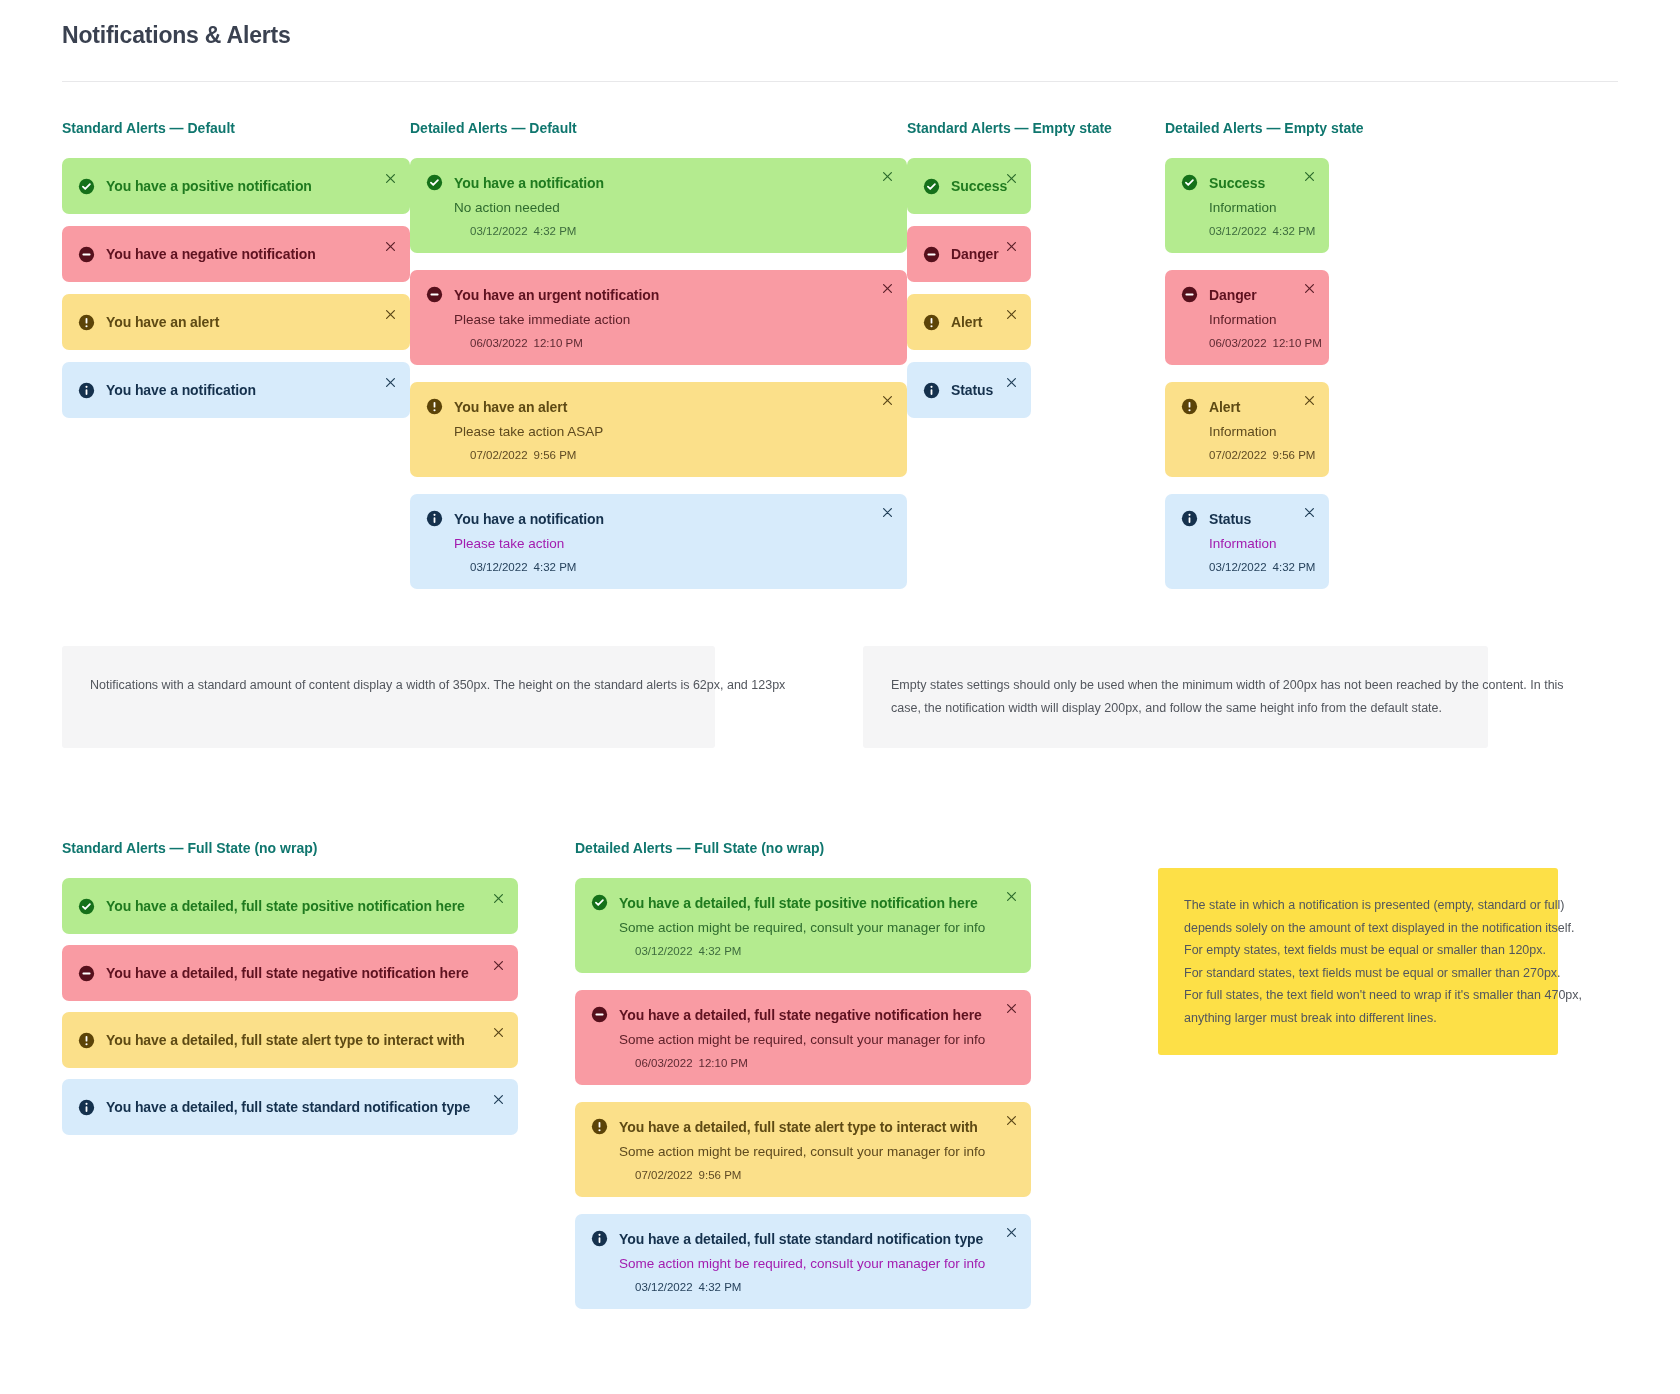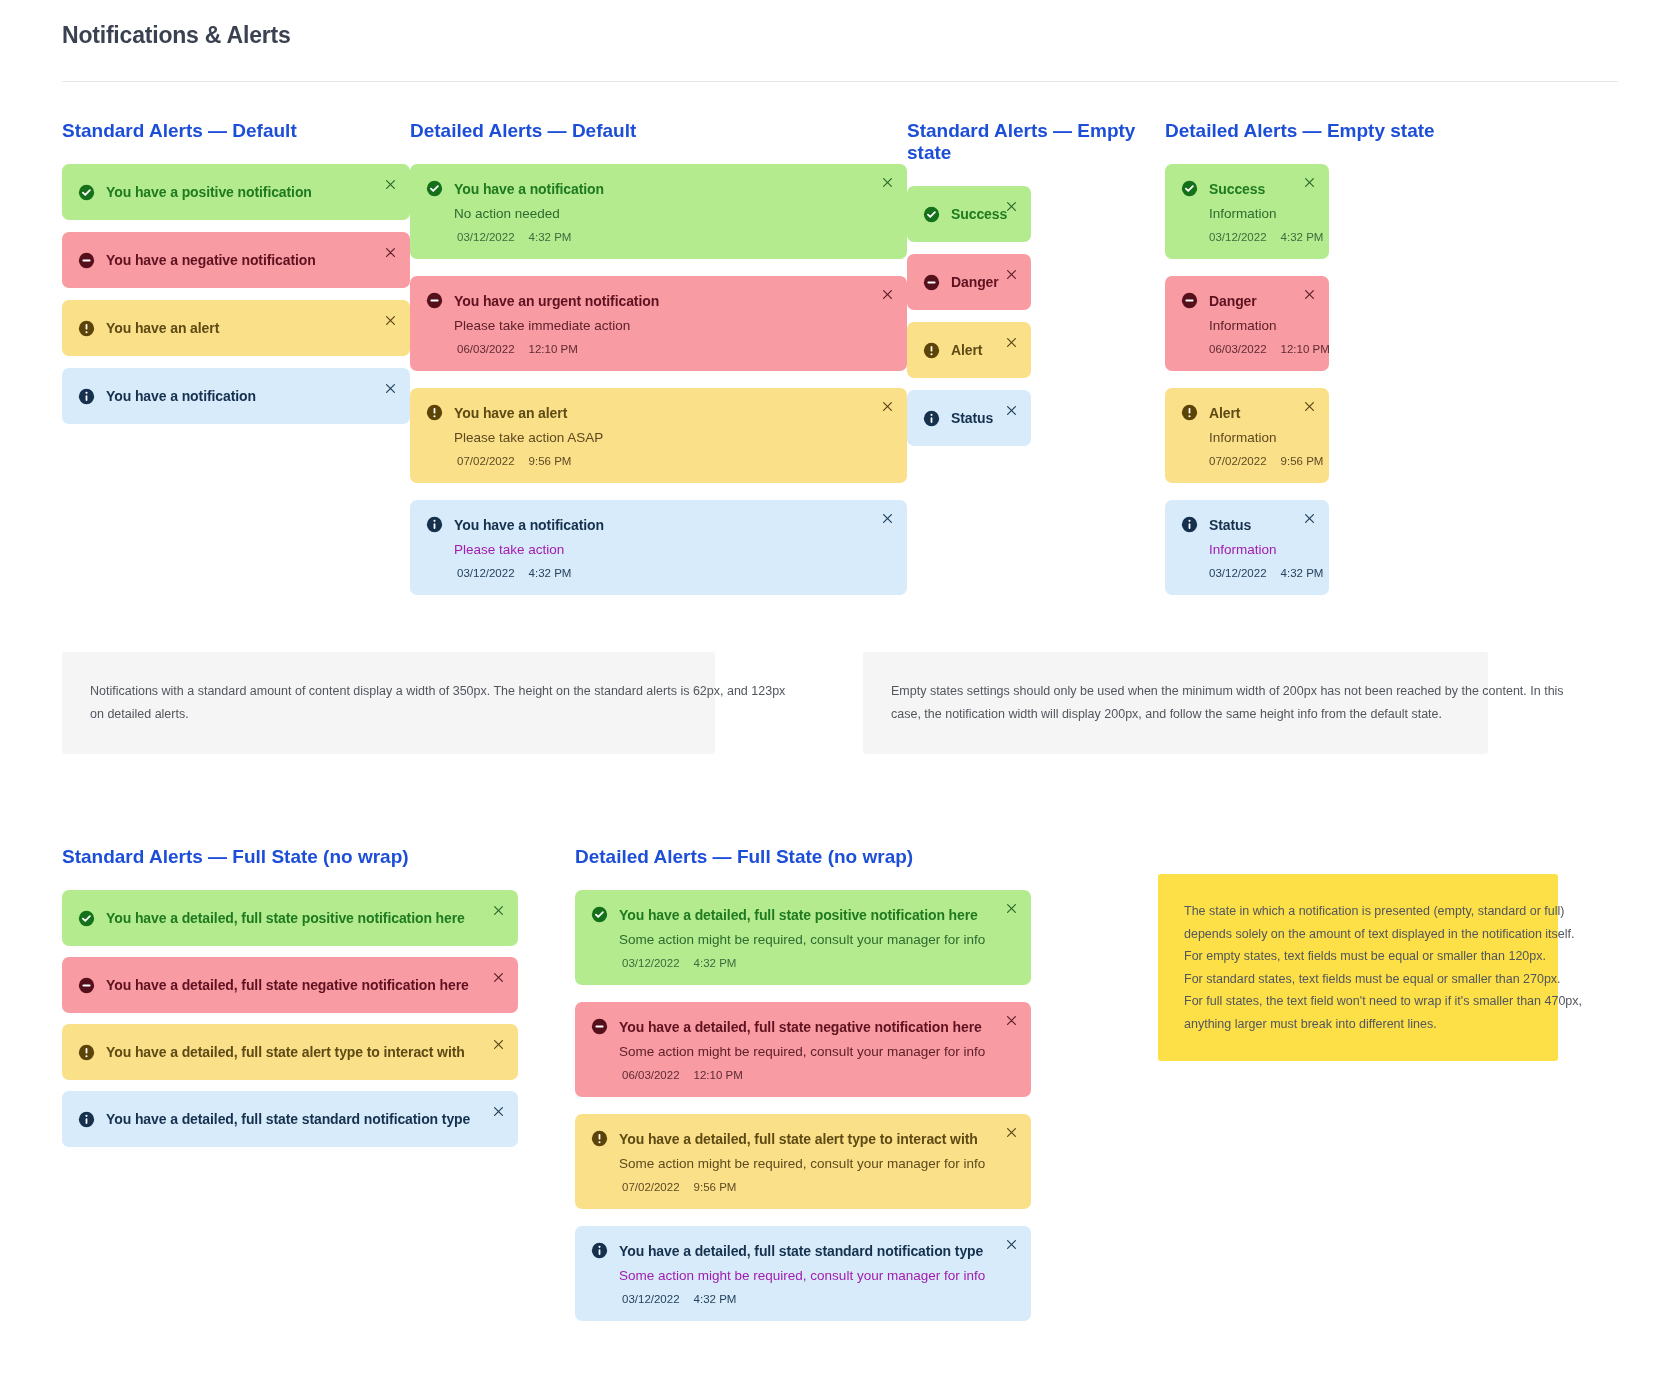--- a/index.html
+++ b/index.html
@@ -17,23 +17,23 @@
     color: #3a4150;
     padding: 22px 0 0 62px;
     letter-spacing: -0.2px;
   }
   .title-rule {
     margin: 32px 62px 0 62px;
     border-top: 1px solid #e8e8ea;
   }
 
   .section-label {
-    font-size: 19px;
+    font-size: 14px;
     font-weight: bold;
-    color: #1d4ed8;
+    color: #0f766e;
     margin-bottom: 22px;
   }
 
   
   .top-grid {
     position: relative;
     padding: 38px 62px 0 62px;
     display: flex;
     align-items: flex-start;
   }
@@ -77,23 +77,23 @@
     white-space: nowrap;
     letter-spacing: -0.1px;
   }
   .alert-body {
     font-size: 13.5px;
     margin: 9px 0 0 28px;
     white-space: nowrap;
   }
   .alert-meta {
     font-size: 11.5px;
-    margin: 10px 0 0 31px;
+    margin: 10px 0 0 44px;
     display: flex;
-    gap: 14px;
+    gap: 6px;
     white-space: nowrap;
   }
   .close-btn {
     position: absolute;
     top: 10px;
     right: 12px;
     width: 16px;
     height: 16px;
     cursor: pointer;
     background: none;
@@ -435,21 +435,20 @@
             </svg></button>
         </div>
       </div>
   </div>
 
 </div>
 
 <div class="notes-row">
   <div class="note note-1" id="note-1">
       <p>Notifications with a standard amount of content display a width of 350px. The height on the standard alerts is 62px, and 123px</p>
-      <p>on detailed alerts.</p>
     </div>
   <div class="note-spacer"></div>
   <div class="note note-2" id="note-2">
       <p>Empty states settings should only be used when the minimum width of 200px has not been reached by the content. In this</p>
       <p>case, the notification width will display 200px, and follow the same height info from the default state.</p>
     </div>
 </div>
 
 <div class="bottom-grid">
 

